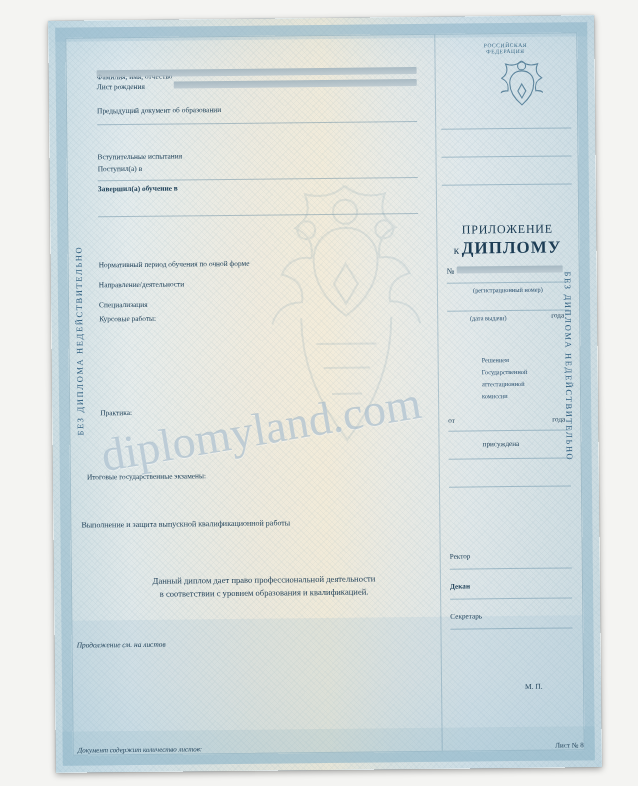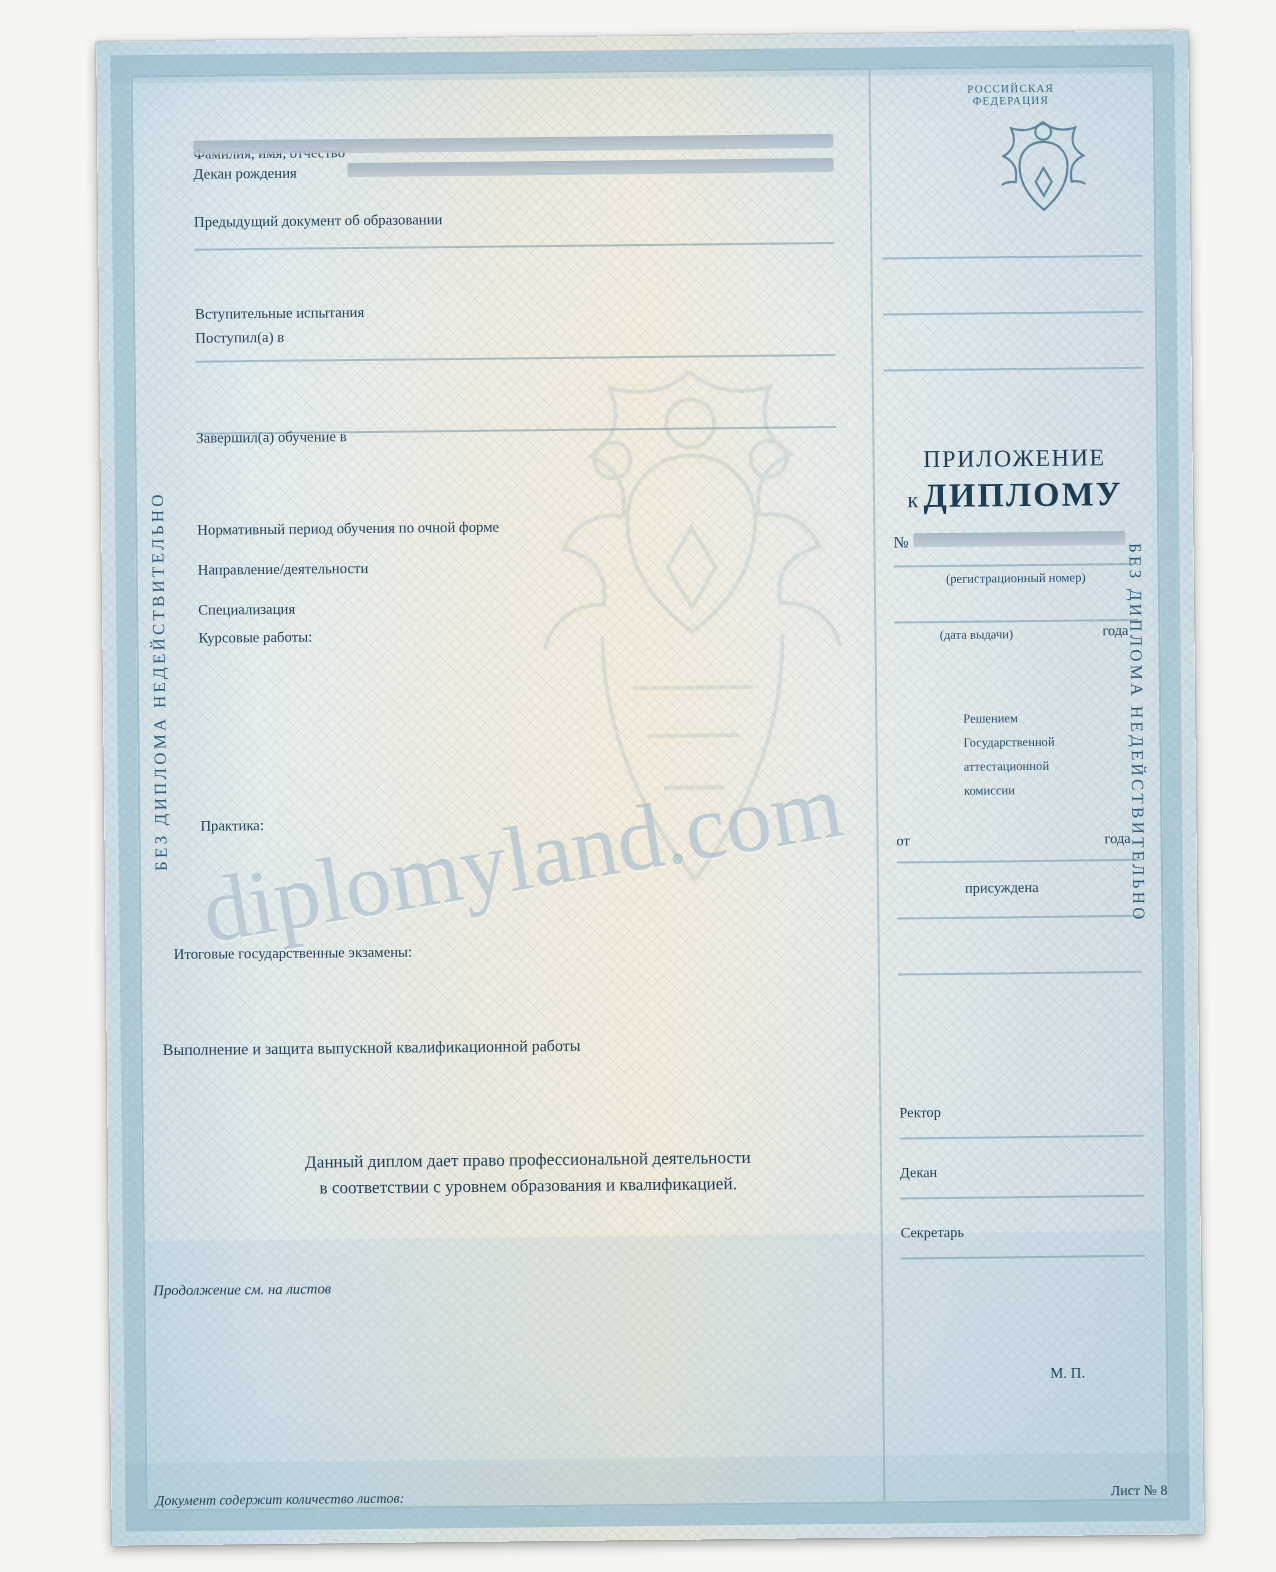--- a/index.html
+++ b/index.html
@@ -226,41 +226,41 @@
     <div class="r-line" style="left:396px;top:400px;">от</div>
     <div class="r-line" style="left:500px;top:400px;">года</div>
     <div class="hline" style="left:396px;top:414px;width:122px;"></div>
 
     <div class="r-line" style="left:430px;top:424px;">присуждена</div>
     <div class="hline" style="left:396px;top:442px;width:122px;"></div>
     <div class="hline" style="left:396px;top:470px;width:122px;"></div>
 
     <div class="r-line" style="left:396px;top:536px;">Ректор</div>
     <div class="hline" style="left:396px;top:552px;width:122px;"></div>
-    <div class="r-line" style="left:396px;top:566px;">Декан</div>
+    <div class="r-line" style="left:396px;top:566px;font-weight:bold;">Декан</div>
     <div class="hline" style="left:396px;top:582px;width:122px;"></div>
     <div class="r-line" style="left:396px;top:596px;">Секретарь</div>
     <div class="hline" style="left:396px;top:612px;width:122px;"></div>
 
     <div class="mp">М. П.</div>
 
     <div class="lbl" style="left:48px;top:52px;">Фамилия, имя, отчество</div>
     <div class="fill" style="left:48px;top:50px;width:320px;"></div>
 
-    <div class="lbl" style="left:48px;top:62px;">Декан рождения</div>
+    <div class="lbl" style="left:48px;top:62px;">Лист рождения</div>
     <div class="fill" style="left:125px;top:62px;width:243px;"></div>
 
     <div class="lbl" style="left:48px;top:86px;">Предыдущий документ об образовании</div>
     <div class="rule" style="left:48px;top:104px;width:320px;"></div>
 
     <div class="lbl" style="left:48px;top:132px;">Вступительные испытания</div>
     <div class="lbl" style="left:48px;top:144px;">Поступил(а) в</div>
     <div class="rule" style="left:48px;top:160px;width:320px;"></div>
 
-    <div class="lbl" style="left:48px;top:194px;">Завершил(а) обучение в</div>
+    <div class="lbl" style="left:48px;top:164px;font-weight:bold;">Завершил(а) обучение в</div>
     <div class="rule" style="left:48px;top:196px;width:320px;"></div>
 
     <div class="lbl" style="left:48px;top:240px;">Нормативный период обучения по очной форме</div>
     <div class="lbl" style="left:48px;top:260px;">Направление/деятельности</div>
     <div class="lbl" style="left:48px;top:280px;text-align:center;">Специализация</div>
     <div class="lbl" style="left:48px;top:294px;">Курсовые работы:</div>
 
     <div class="lbl" style="left:48px;top:388px;">Практика:</div>
     <div class="lbl" style="left:34px;top:452px;">Итоговые государственные экзамены:</div>
     <div class="lbl" style="left:28px;top:500px;font-size:8px;">Выполнение и защита выпускной квалификационной работы</div>

